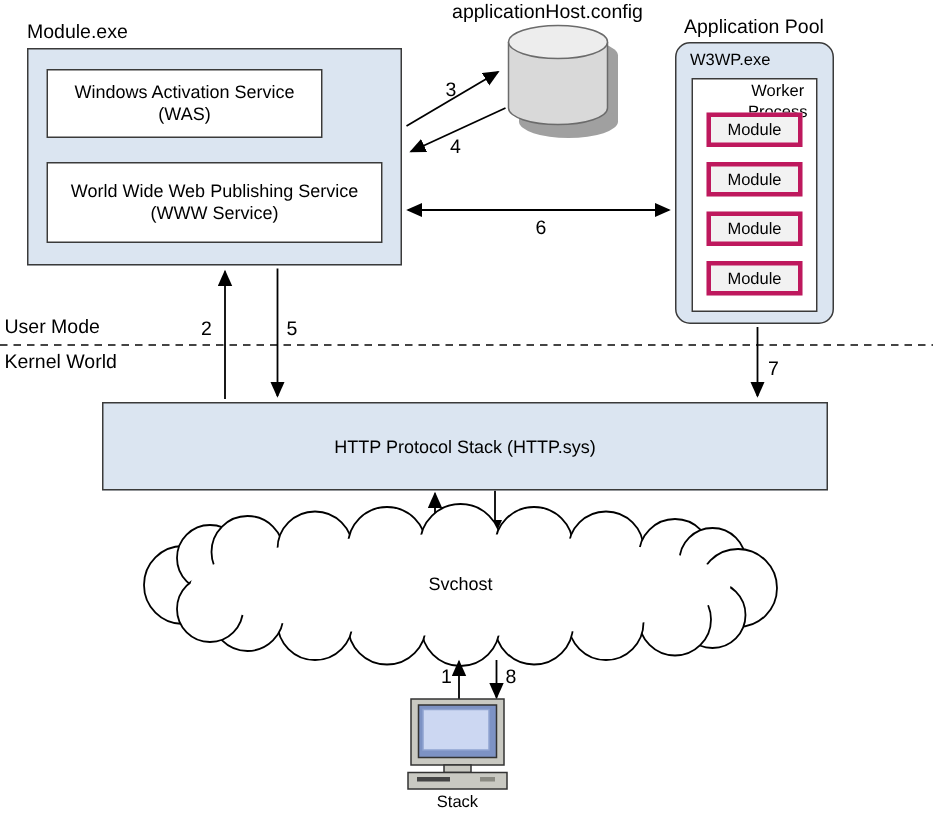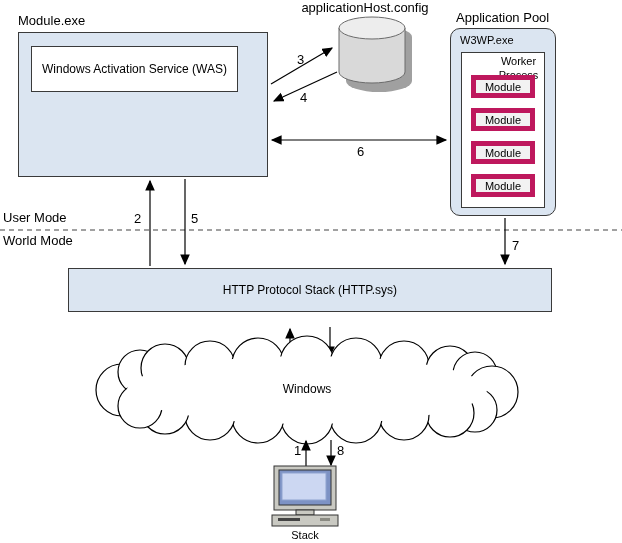--- a/index.html
+++ b/index.html
@@ -12,21 +12,21 @@
   .sm{font-size:11px;}
   .box{
     position:absolute;border:1px solid #3a3a3a;background:#dbe5f1;box-sizing:border-box;
   }
   .innerbox{
     position:absolute;border:1px solid #3a3a3a;background:#ffffff;box-sizing:border-box;
     display:flex;align-items:center;justify-content:center;text-align:center;
     font-size:12px;flex-direction:column;line-height:1.25;
   }
   .modbox{
-    position:absolute;border:5px solid #be185d;background:#f2f2f2;box-sizing:border-box;
+    position:absolute;border:3px solid #be185d;background:#f2f2f2;box-sizing:border-box;
     display:flex;align-items:center;justify-content:center;font-size:11px;
   }
   .num{position:absolute;font-size:13px;}
   svg{position:absolute;left:0;top:0;}
   .centered{display:flex;align-items:center;justify-content:center;text-align:center;}
 </style>
 </head>
 <body>
 
 <div id="stage">
@@ -99,22 +99,26 @@
       <rect x="10" y="7" width="44" height="27" fill="#ccd7f2" stroke="#8fa3d0"></rect>
       <rect x="24" y="44" width="18" height="5" fill="#c9c9c2" stroke="#333"></rect>
       <rect x="0" y="49" width="66" height="11" fill="#c9c9c2" stroke="#333"></rect>
       <rect x="6" y="52" width="22" height="3" fill="#444"></rect>
       <rect x="48" y="52" width="10" height="3" fill="#8a8a82"></rect>
     </g>
   </svg>
 
   <div class="abs lbl" style="left:18px;top:13px;">Module.exe</div>
   <div class="box" style="left:18px;top:32px;width:250px;height:145px;"></div>
-  <div class="innerbox" style="left:31px;top:46px;width:207px;height:46px;">
+  <div class="innerbox" style="left:31px;top:46px;width:184px;height:46px;">
     <span>Windows Activation Service (WAS)</span>
+  </div>
+  <div class="innerbox" style="left:31px;top:108px;width:224px;height:54px;">
+    <span>World Wide Web Publishing Service</span>
+    <span>(WWW Service)</span>
   </div>
 
   <div class="abs lbl" style="left:456px;top:10px;">Application Pool</div>
 
   <div class="abs lbl centered" style="left:290px;top:0px;width:150px;">applicationHost.config</div>
   <div class="box" style="left:450px;top:28px;width:106px;height:188px;border-radius:10px;"></div>
   <div class="abs sm" style="left:460px;top:34px;text-align:center;">W3WP.exe</div>
   <div class="innerbox" style="left:461px;top:52px;width:84px;height:156px;justify-content:flex-start;">
     <span class="sm" style="margin-top:2px;margin-left:31px;">Worker Process</span>
   </div>
@@ -125,27 +129,27 @@
     <span>Module</span>
   </div>
   <div class="modbox" style="left:471px;top:141px;width:64px;height:23px;">
     <span>Module</span>
   </div>
   <div class="modbox" style="left:471px;top:174px;width:64px;height:23px;">
     <span>Module</span>
   </div>
 
   <div class="abs lbl" style="left:3px;top:210px;text-align:center;">User Mode</div>
-  <div class="abs lbl" style="left:3px;top:233px;">World Mode</div>
+  <div class="abs lbl" style="left:3px;top:233px;">Kernel World</div>
 
-  <div class="box centered" style="left:68px;top:268px;width:484px;height:44px;font-size:12px;">
+  <div class="box centered" style="left:68px;top:268px;width:484px;height:59px;font-size:12px;">
     <span>HTTP Protocol Stack (HTTP.sys)</span>
   </div>
 
-  <div class="abs centered" style="left:257px;top:382px;width:100px;font-size:12px;">Windows</div>
+  <div class="abs centered" style="left:257px;top:382px;width:100px;font-size:12px;">Svchost</div>
 
   <div class="abs centered sm" style="left:272px;top:529px;width:66px;">Stack</div>
 
   <div class="num" style="left:294px;top:443px;">1</div>
   <div class="num" style="left:134px;top:211px;">2</div>
   <div class="num" style="left:297px;top:52px;">3</div>
   <div class="num" style="left:300px;top:90px;">4</div>
   <div class="num" style="left:191px;top:211px;">5</div>
   <div class="num" style="left:357px;top:144px;">6</div>
   <div class="num" style="left:512px;top:238px;">7</div>

